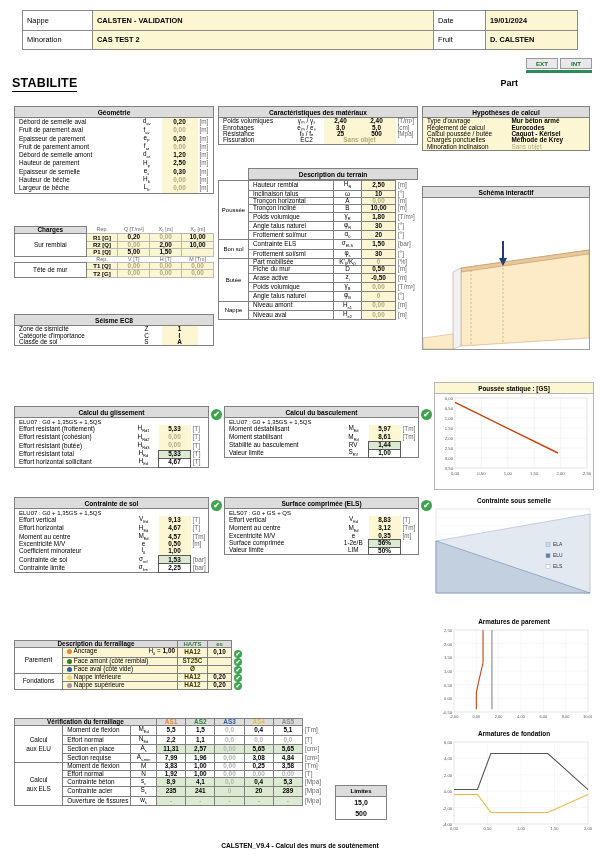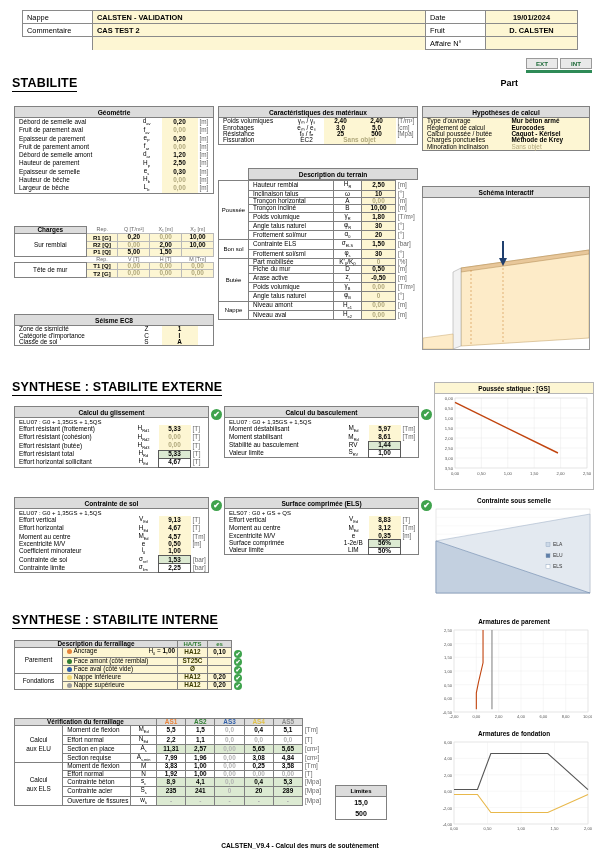--- a/index.html
+++ b/index.html
@@ -33,22 +33,22 @@
   .val0 { text-align: center; background: #fdf6d3; font-weight: bold; color: #b0a87c; }
   .unit { text-align: left; font-size: 5.2px; color: #666; padding-left: 2px !important; white-space: nowrap; }
   sub { font-size: 0.62em; }
 
   
   .tophdr { position:absolute; left:22px; top:10px; width:556px; height:40px; }
   .tophdr table { border-collapse: collapse; width:100%; height:100%; }
   .tophdr td { border:1px solid #8a8a8a; font-size:7.4px; padding:1px 4px; }
   .thl { width:70px; background:#fff; }
   .thv { background:#fdf6d3; font-weight:bold; }
-  .thd { width:60px; background:#fff; }
-  .thdv { width:92px; background:#fdf6d3; font-weight:bold; text-align:center; }
+  .thd { width:52px; background:#fff; }
+  .thdv { width:92px; background:#fdf6d3; font-weight:bold; text-align:left; }
 
   
   .sect {
     position:absolute; font-size:12.5px; font-weight:bold;
     border-bottom:1.6px solid #000; padding-bottom:1px; letter-spacing:0.2px;
   }
 
   
   .tabs { position:absolute; right:8px; top:58px; display:flex; gap:2px; }
   .tab { width:32px; text-align:center; font-size:6.2px; font-weight:bold; color:#1f6b3a;
@@ -88,30 +88,24 @@
   <div class="tophdr">
     <table>
       <tbody>
           <tr>
         <td class="thl">Nappe</td>
         <td class="thv">CALSTEN - VALIDATION</td>
         <td class="thd">Date</td>
         <td class="thdv">19/01/2024</td>
       </tr>
       <tr>
-        <td class="thl">Commentaire</td>
+        <td class="thl">Minoration</td>
         <td class="thv">CAS TEST 2</td>
         <td class="thd">Fruit</td>
         <td class="thdv">D. CALSTEN</td>
-      </tr>
-      <tr>
-        <td class="thl" style="border:none"></td>
-        <td class="thv" style="border-top:none;border-bottom:none"></td>
-        <td class="thd">Affaire N°</td>
-        <td class="thdv"></td>
       </tr>
     </tbody>
       </table>
   </div>
 
   <div class="tabs">
     <div class="tab">EXT</div>
     <div class="tab">INT</div>
   </div>
   <div class="tabbar"></div>
@@ -446,21 +440,20 @@
         <line x1="80" y1="66" x2="80" y2="146" stroke="#d08a3c" stroke-width="0.6" stroke-dasharray="2,2"></line>
 
         <line x1="80" y1="43" x2="80" y2="62" stroke="#1f3f6e" stroke-width="2"></line>
         <polygon points="76,60 84,60 80,68" fill="#1f3f6e"></polygon>
 
         <polygon points="0,140 30,136 30,151 0,151" fill="#fdebc8" stroke="#c8a870" stroke-width="0.5"></polygon>
       </svg>
     </div>
   </div>
 
-  <div class="sect" style="left:12px; top:380px;">SYNTHESE : STABILITE EXTERNE</div>
 
   <div class="blk" style="left:14px; top:406px; width:195px;">
     <div class="hdr">Calcul du glissement</div>
     <table class="grid box" style="border-top:none" id="t-gliss">
         <tbody>
           <tr>
             <td class="lbl" colspan="4" style="font-size:6px;padding-top:1px">ELU07 : G0 + 1,35GS + 1,5QS</td>
           </tr>
           <tr>
             <td class="lbl">Effort résistant (frottement)</td>
@@ -687,21 +680,20 @@
           <rect x="112" y="37.76" width="4" height="4" fill="#ccd9e8" stroke="#8aa0bb" stroke-width="0.4"></rect>
           <text x="119" y="40.96" font-size="5" fill="#333" font-family="Liberation Sans">ELA</text>
           <rect x="112" y="48.76" width="4" height="4" fill="#5f7fa8" stroke="#8aa0bb" stroke-width="0.4"></rect>
           <text x="119" y="51.96" font-size="5" fill="#333" font-family="Liberation Sans">ELU</text>
           <rect x="112" y="59.76" width="4" height="4" fill="#ffffff" stroke="#8aa0bb" stroke-width="0.4"></rect>
           <text x="119" y="62.96" font-size="5" fill="#333" font-family="Liberation Sans">ELS</text>
         </svg>
       </div>
   </div>
 
-  <div class="sect" style="left:12px; top:613px;">SYNTHESE : STABILITE INTERNE</div>
 
   <div class="blk" style="left:14px; top:640px; width:232px;">
     <table class="grid" id="t-ferr">
         <tbody>
           <tr>
             <td class="hdr" colspan="2">Description du ferraillage</td>
             <td class="hdr" style="width:30px;font-size:6px;color:#2f7d32">HA/TS</td>
             <td class="hdr" style="width:24px;font-size:6px;color:#2f7d32">es</td>
             <td style="width:14px;border:none"></td>
           </tr>

